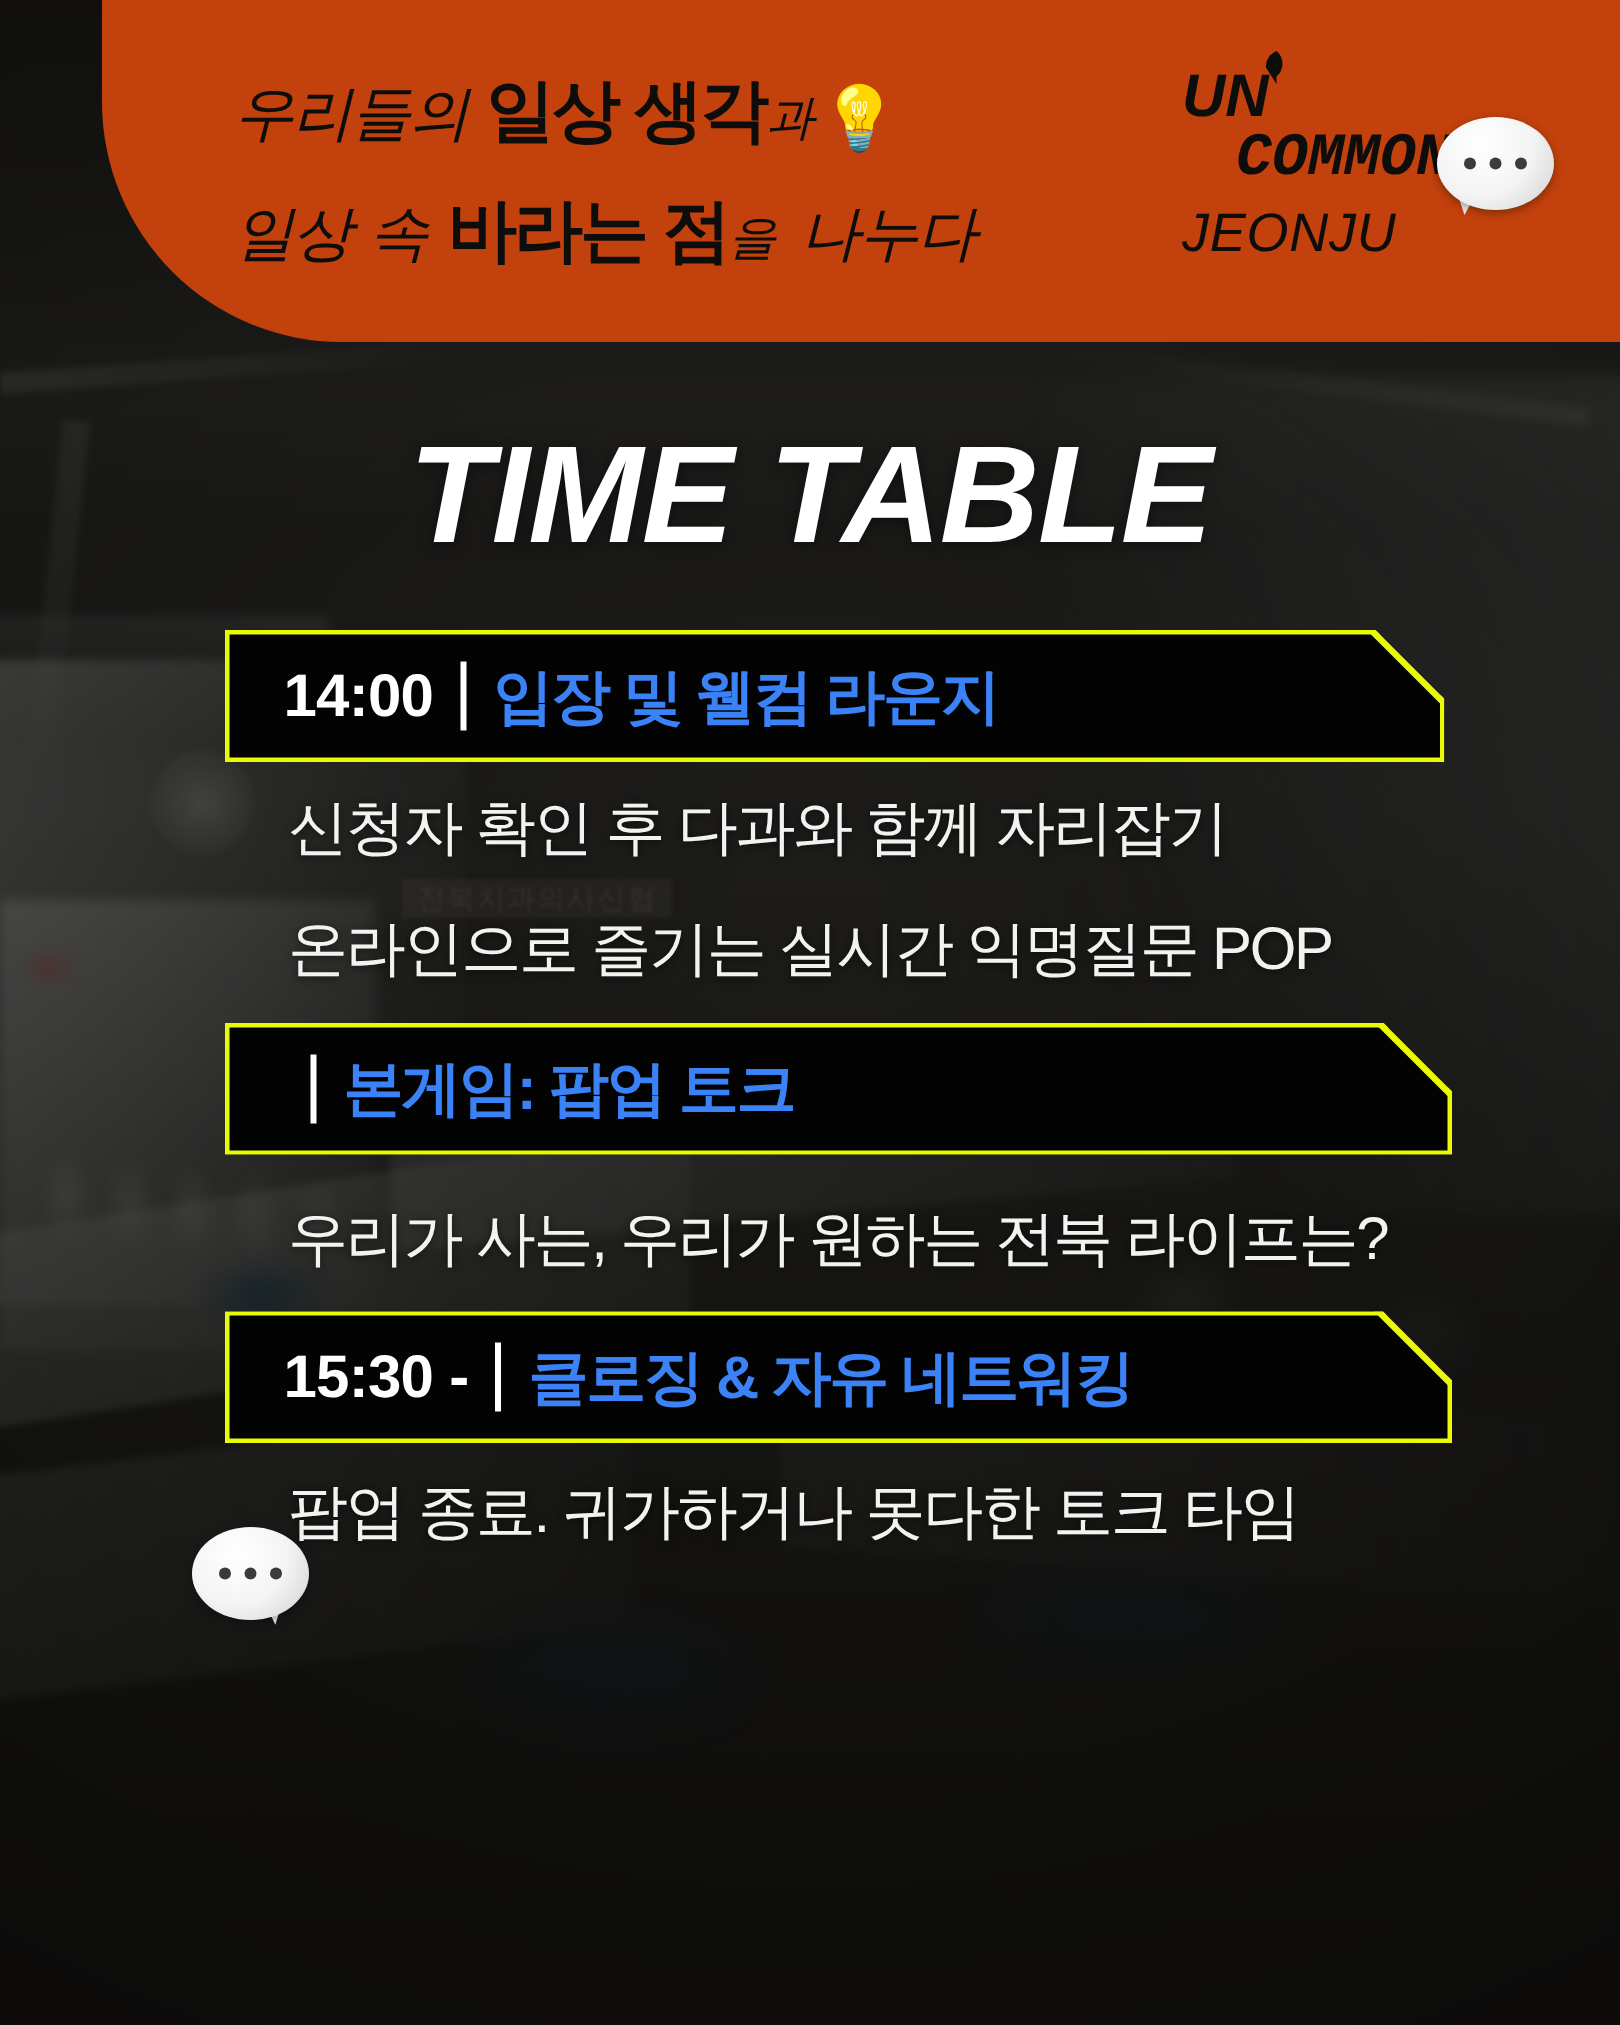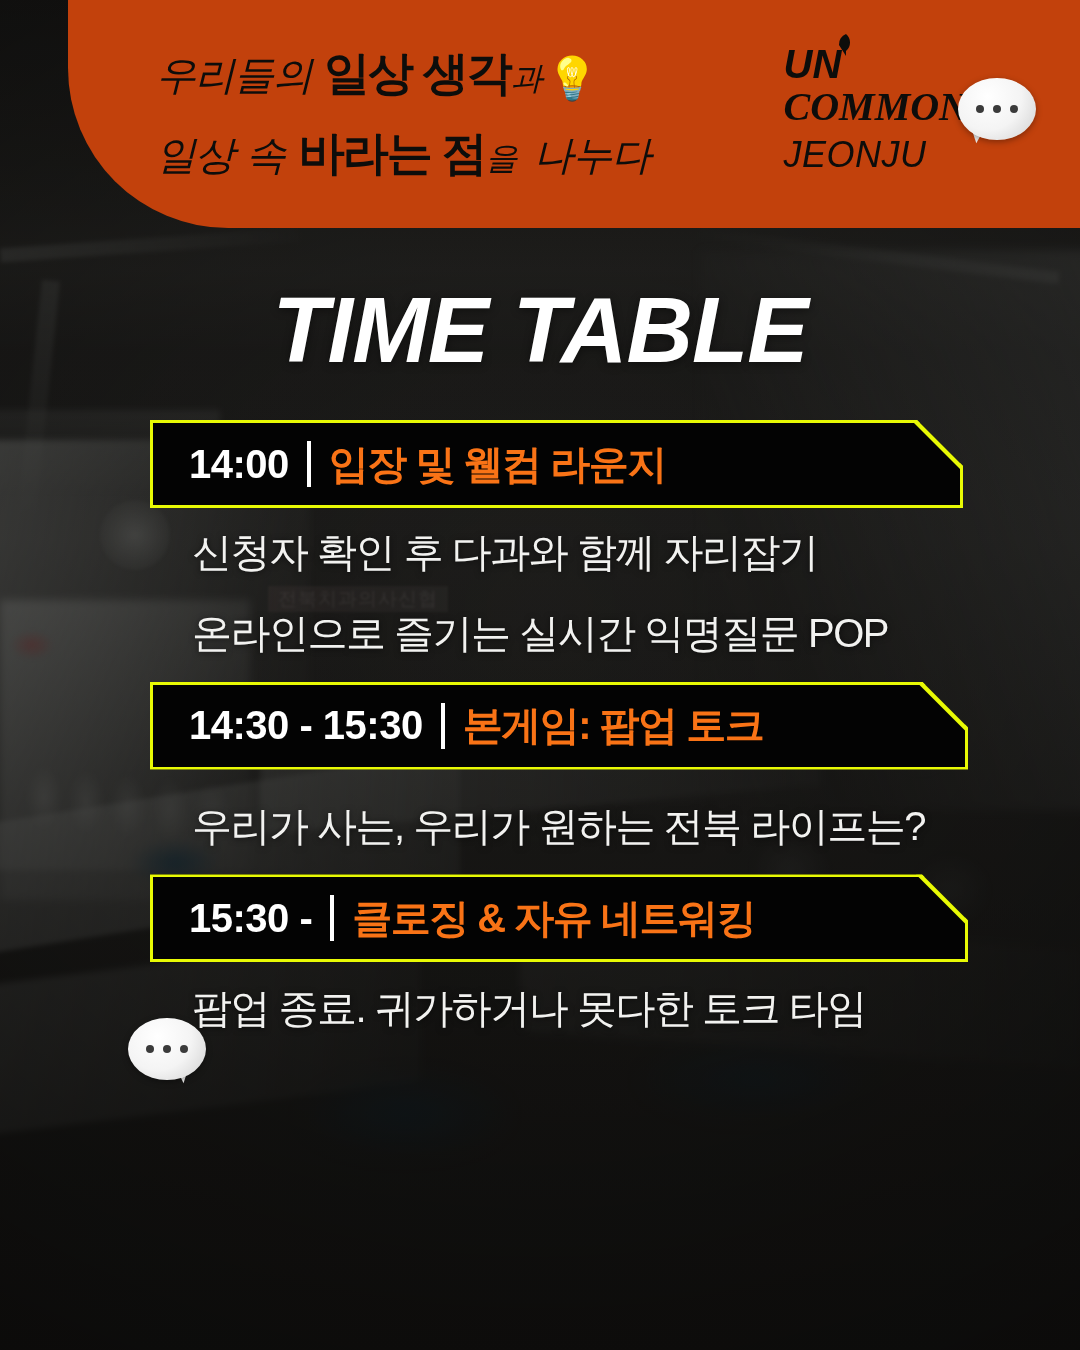--- a/index.html
+++ b/index.html
@@ -203,23 +203,23 @@
   #logo .un {
     font-family:"Liberation Sans", sans-serif;
     font-size:40px; font-weight:700; font-style:italic;
     letter-spacing:0px; line-height:1.0;
   }
   #logo .accent {
     position:absolute; right:-16px; top:-10px;
     width:22px; height:22px;
   }
   #logo .common {
-    font-family:Liberation Serif, serif;
+    font-family:Liberation Mono, monospace;
     font-size:40px; font-weight:700; font-style:italic;
-    letter-spacing:0px; line-height:1.15; display:block;
+    letter-spacing:0px; line-height:1.15; display:block;margin-left:36px;
   }
   #logo .jeonju {
     font-family:"Liberation Sans", sans-serif;
     font-size:36px; font-weight:400; font-style:italic;
     letter-spacing:0.5px; line-height:1.25; display:block;
     margin-top:2px;
   }
 
   
   #page-title {
@@ -266,21 +266,21 @@
   }
   .sched-bar .sep {
     display:inline-block;
     width:4px; height:46px;
     background:#ffffff;
     margin:0 18px;
     flex:0 0 auto;
   }
   .sched-bar .name {
     font-family:"Liberation Sans", sans-serif;
-    font-size:40px; font-weight:700; color:#f97316;
+    font-size:40px; font-weight:700; color:#3b82f6;
     letter-spacing:-1.5px; white-space:nowrap;
   }
 
   .sched-desc {
     margin-left:192px;
     margin-top:18px;
     font-family:"Liberation Sans", sans-serif;
     font-size:40px; font-weight:400; color:#f2f2f0;
     letter-spacing:-1.5px;
     line-height:1.32;
@@ -400,21 +400,20 @@
       </div>
       <div class="sched-desc">신청자 확인 후 다과와 함께 자리잡기</div>
     </div>
 
     <div class="sched-item" id="item-2">
       <div class="sched-desc">온라인으로 즐기는 실시간 익명질문 POP</div>
     </div>
 
     <div class="sched-item" id="item-3">
       <div class="sched-bar">
-        <span class="time">14:30 - 15:30</span>
         <span class="sep"></span>
         <span class="name">본게임: 팝업 토크</span>
         <span class="notch"></span>
       </div>
       <div class="sched-desc">
         <div>우리가 사는, 우리가 원하는 전북 라이프는?</div>
       </div>
     </div>
 
     <div class="sched-item" id="item-4">

